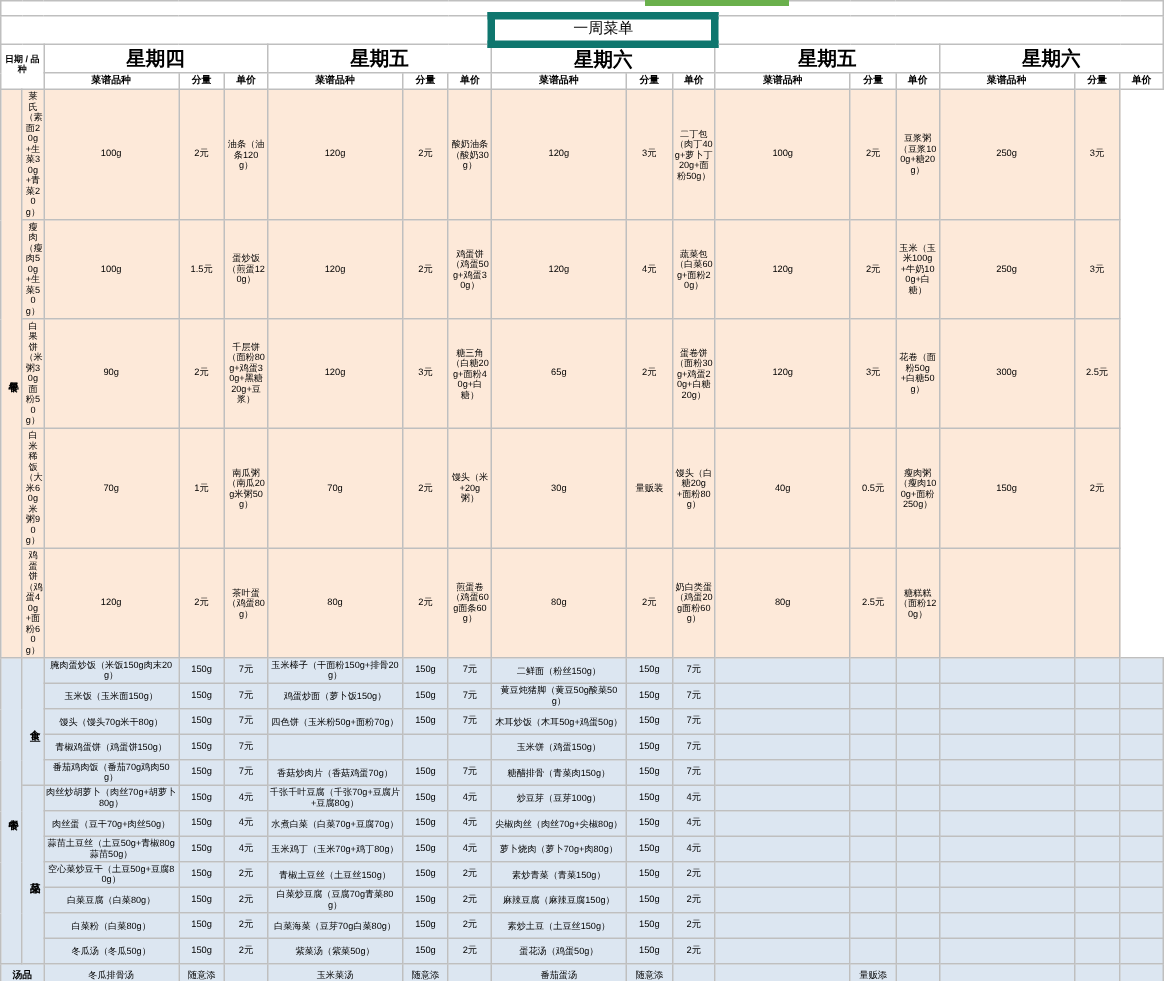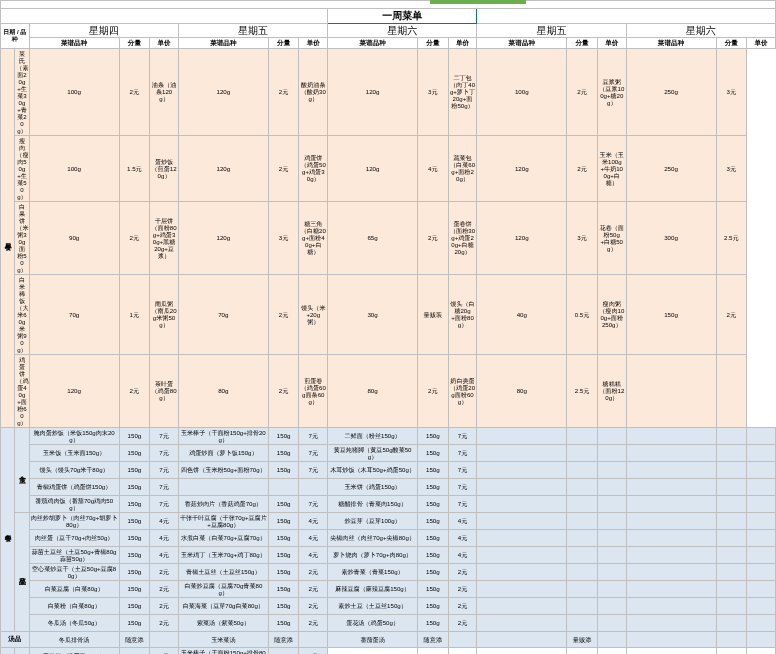--- a/index.html
+++ b/index.html
@@ -1,22 +1,22 @@
 <!DOCTYPE html>
 <html><head>
 <meta charset="utf-8">
 <style>
   html,body{margin:0;padding:0;background:#fff;}
   body{font-family:"Liberation Sans","DejaVu Sans",sans-serif;}
   #sheet{width:776px;height:654px;position:relative;overflow:hidden;}
   table{border-collapse:collapse;table-layout:fixed;width:776px;}
   td{border:1px solid #bfbfbf;font-size:6.2px;line-height:1.15;padding:1px 1px;text-align:center;vertical-align:middle;color:#000;word-break:break-all;}
-  .title{font-size:10px;font-weight:bold;border:1px solid #0f766e;margin-top:22px;}
+  .title{font-size:10px;font-weight:normal;border:5px solid #0f766e;margin-top:22px;}
   .hdr{font-weight:bold;font-size:7px;}
-  .dayhdr{font-weight:normal;font-size:10px;}
+  .dayhdr{font-weight:bold;font-size:13px;}
   .colhdr{font-weight:bold;font-size:6.6px;}
   .breakfast{background:#fde9d9;}
   .lunch{background:#dce6f1;}
   .dinner{background:#dce6f1;}
   .white{background:#ffffff;}
   .greenbar{position:absolute;left:430px;top:0;width:96px;height:4px;background:#6ab04c;}
   .nm{font-size:6.1px;}
 </style>
 </head>
 <body>

